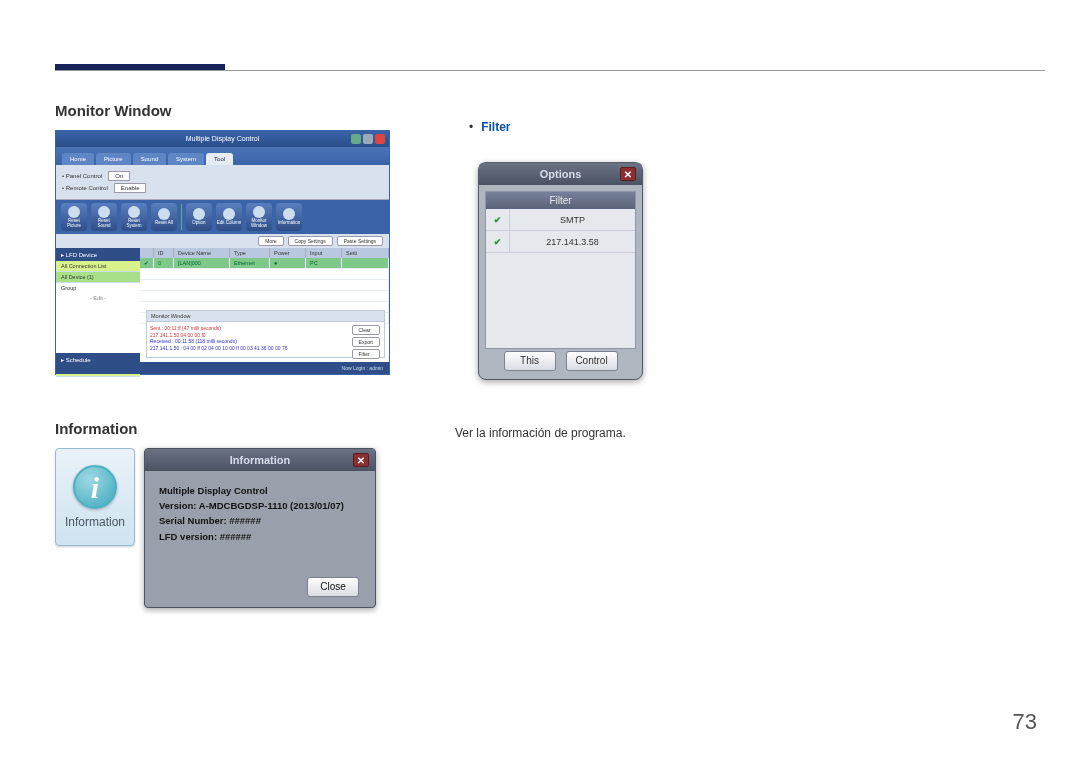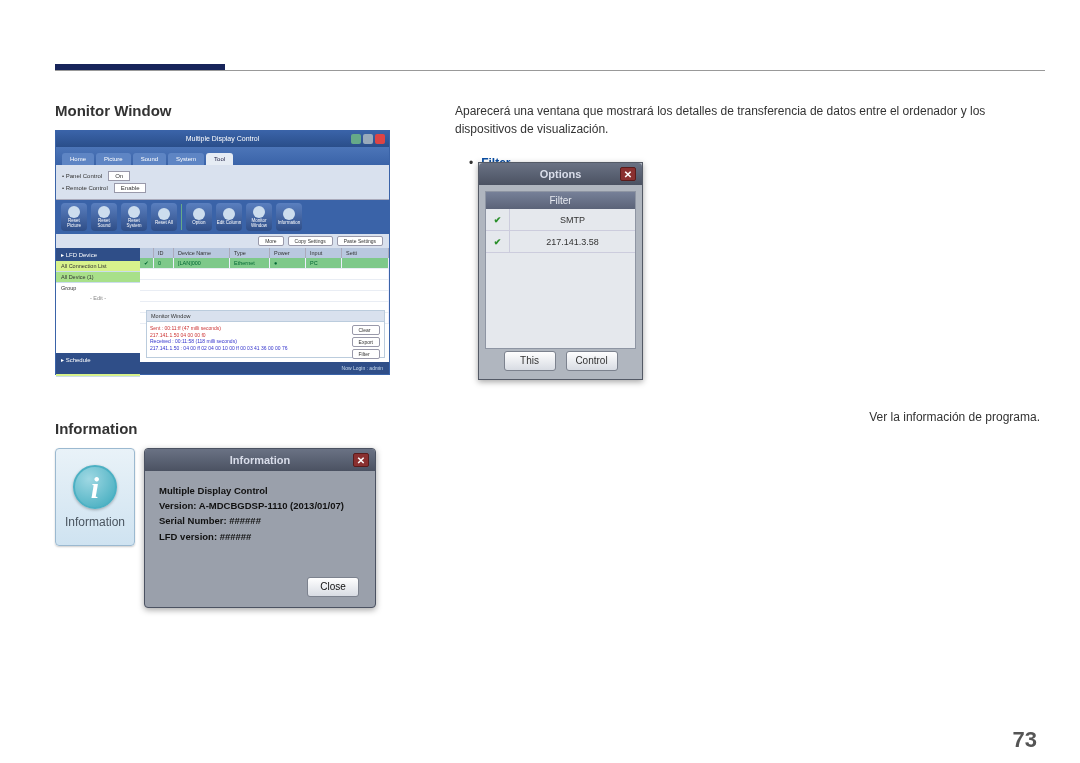--- a/index.html
+++ b/index.html
@@ -86,21 +86,21 @@
   .log-title { background:#d9e1ee;font-size:5.5px;padding:2px 4px;border-bottom:1px solid #bcd;}
   .log-body { font-size:5px;padding:3px;line-height:1.3;}
   .log-body .sent{color:#c33;}
   .log-body .recv{color:#33c;}
   .log-btns{position:absolute;right:4px;top:14px;display:flex;flex-direction:column;gap:2px;}
   .mw-status { position:absolute;left:0;right:0;bottom:0;height:12px;background:#2f4e88;color:#cde;font-size:5px;line-height:12px;text-align:right;padding-right:6px;}
 
   
   .filter-dlg {
     position: absolute; left:478px; top:162px; width:165px; height:218px;
-    background:#b0b6bf;border:1px solid #545a66;border-radius:0;font-size:10px;
+    background:#b0b6bf;border:1px solid #545a66;border-radius:8px;font-size:10px;
     box-shadow:0 2px 6px rgba(0,0,0,.35);
   }
   .dlg-title { height:22px;line-height:22px;color:#d9ddea;font-weight:bold;background:linear-gradient(#6a7284,#4b5262);
     text-align:center;position:relative;border-radius:4px 4px 0 0;font-size:11px;}
   .dlg-close { position:absolute;right:6px;top:4px;width:16px;height:14px;background:#8a3030;border:1px solid #5a1c1c;border-radius:2px;
     color:#fff;font-size:10px;line-height:13px;text-align:center;}
   .filter-inner { margin:6px; background:#e5e8ed;border:1px solid #8e95a3;height:158px;}
   .filter-hdr { background:linear-gradient(#768098,#5b6378);color:#e6e9f0;font-size:10px;text-align:center;padding:3px 0;}
   .filter-row { display:flex;align-items:center;height:22px;border-bottom:1px solid #ccd;font-size:9px;}
   .check { width:24px;text-align:center;border-right:1px solid #ccd;height:100%;line-height:22px;color:#2a8f2a;font-weight:bold;}
@@ -131,38 +131,37 @@
   .info-dlg .dlg-title{font-size:11px;}
   .info-body { padding:12px 14px;line-height:1.6;}
   .info-body .bold { font-weight:bold; font-size:9.5px; }
   .info-legal { font-size:7.5px;line-height:1.35;margin-top:6px;}
   .info-close-btn {
     position:absolute;right:16px;bottom:10px;width:52px;height:20px;
     background:linear-gradient(#fefefe,#d8dce3);border:1px solid #7c828e;border-radius:3px;
     font-size:10px;line-height:18px;text-align:center;
   }
 
-  .page-no { position:absolute;right:43px;bottom:10px;font-size:22px;color:#555;font-weight:700;margin-top:16px;}
+  .page-no { position:absolute;right:43px;bottom:28px;font-size:22px;color:#555;font-weight:400;margin-top:16px;}
 </style>
 </head>
 <body>
 
 <div class="accent-bar"></div>
 <div class="page-rule"></div>
 
 <div class="left-col section-title section-monitor">Monitor Window</div>
 <div class="left-col section-title section-info">Information</div>
 
 <div class="right-col" style="top:102px;">
-  <div class="body-text">Aparecerá una ventana que mostrará los detalles de transferencia de datos entre el ordenador y los dispositivos de visualización.</div>
   <div class="bullet-line">
     <span style="color:#333;margin:0 8px 0 14px;">•</span><span class="bullet-label">Filter</span>
   </div>
 </div>
-<div class="right-col body-text" style="top:408px;text-align:right;">Ver la información de programa.</div>
+<div class="right-col body-text" style="top:424px;">Ver la información de programa.</div>
 
 <div class="mw">
   <div class="mw-titlebar">
     <span>Multiple Display Control</span>
     <div class="win-ctrls">
       <span class="wc-min"></span>
       <span class="wc-max"></span>
       <span class="wc-close"></span>
     </div>
   </div>

